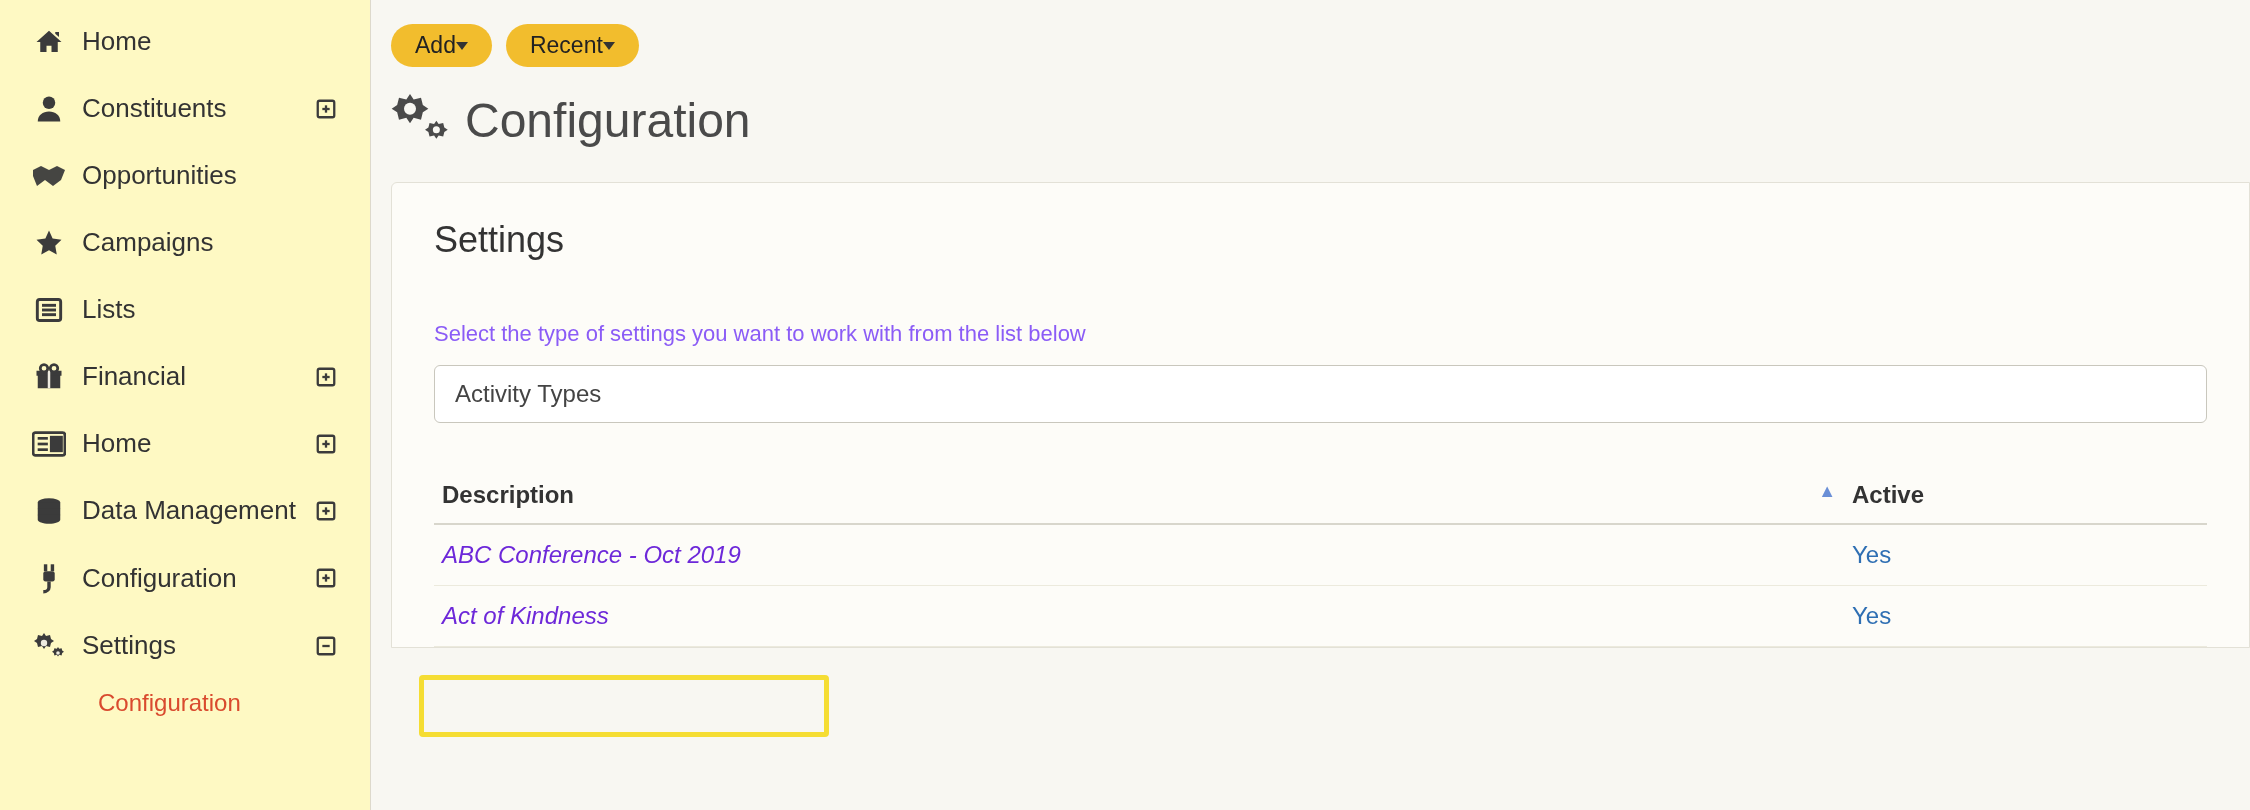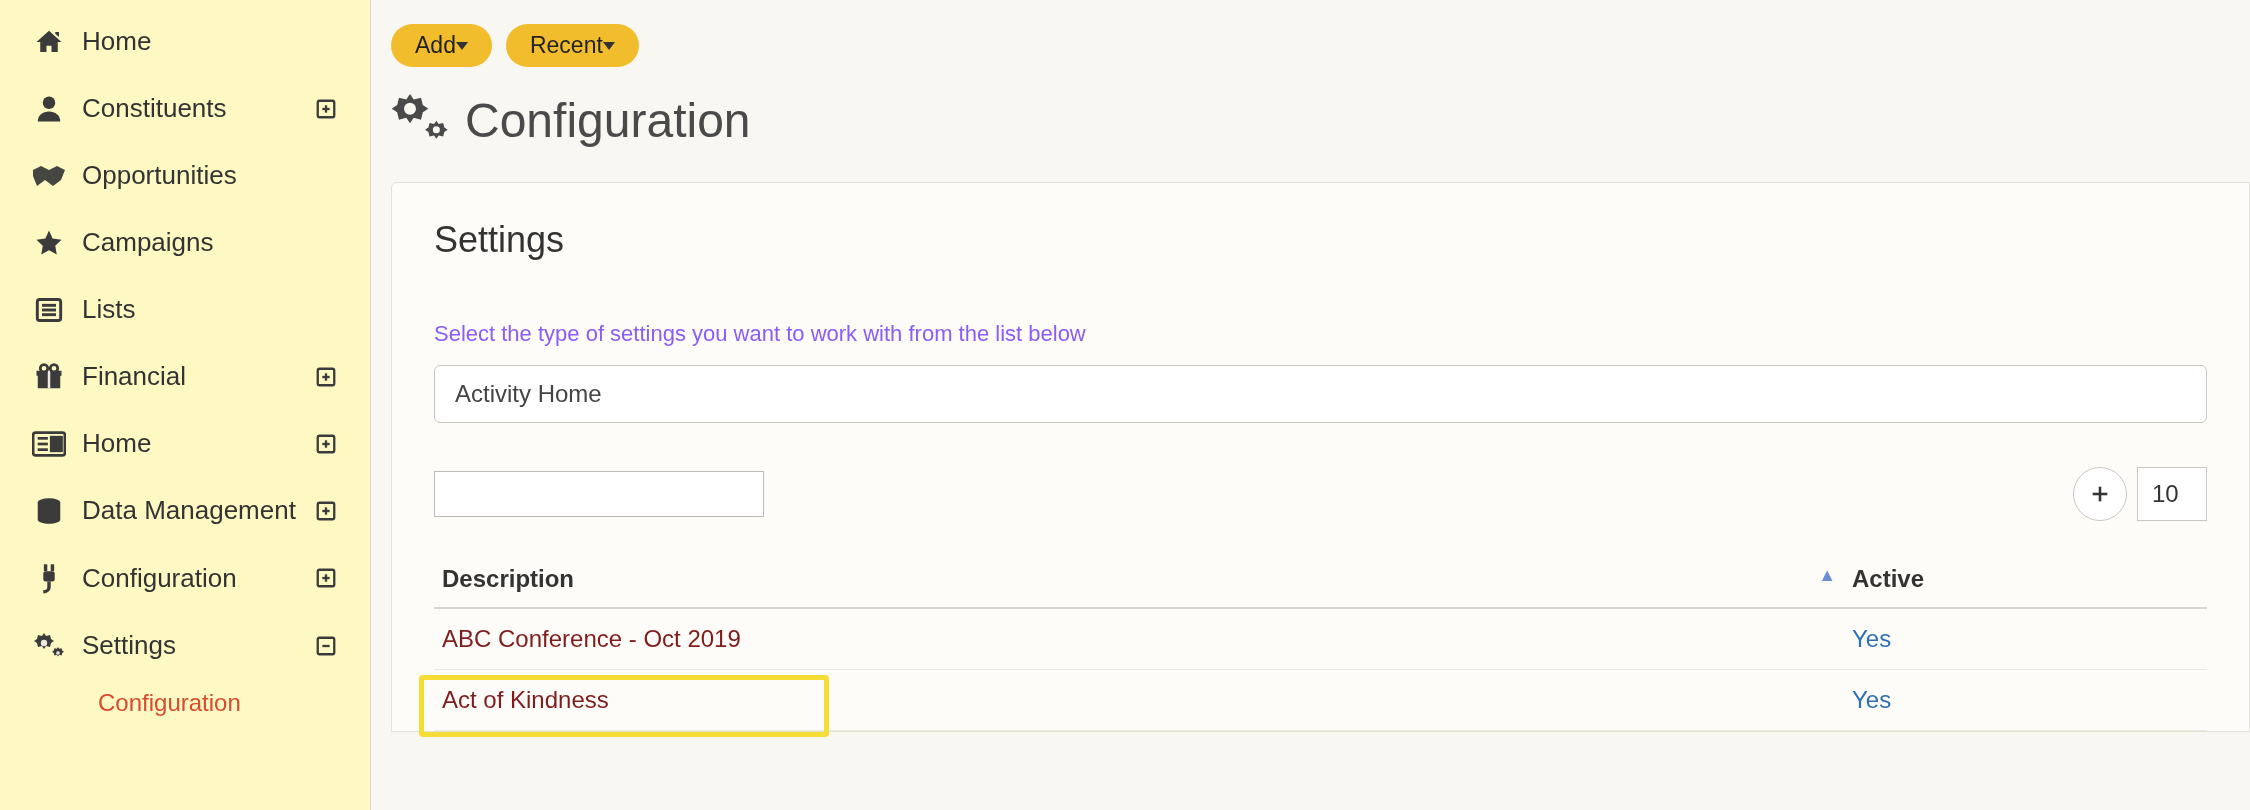--- a/index.html
+++ b/index.html
@@ -173,22 +173,23 @@
     padding: 14px 8px;
     border-bottom: 2px solid #d8d6cc;
   }
   table.settings-table th.desc-col { width: 1410px; }
   table.settings-table td {
     padding: 16px 8px;
     font-size: 24px;
     border-bottom: 1px solid #eceadd;
   }
   table.settings-table td a {
-    color: #7f1d1d;
+    color: #6d28d9;
     text-decoration: none;
+    font-style: italic;
   }
   .sort-arrow {
     color: #6a8fd6;
     font-size: 18px;
     margin-left: 6px;
   }
   .active-col { color: #2f6fb3; }
 </style>
 </head>
 <body>
@@ -384,37 +385,23 @@
     </span>
     <h1>Configuration</h1>
   </div>
 
   <div class="panel">
     <h2>Settings</h2>
 
     <div class="instruction">Select the type of settings you want to work with from the list below</div>
 
     <div class="select-box">
-      <span>Activity Home</span>
+      <span>Activity Types</span>
     </div>
 
-    <div class="toolbar-row">
-      <input class="search-input" type="text" style="">
-      <div class="toolbar-right">
-        <div class="add-circle">
-          <svg width="22" height="22" viewBox="0 0 24 24" fill="none" stroke="#333" stroke-width="2.8">
-              <line x1="12" y1="4" x2="12" y2="20"></line>
-              <line x1="4" y1="12" x2="20" y2="12"></line>
-            </svg>
-        </div>
-        <div class="page-size-box">
-          <span>10</span>
-        </div>
-      </div>
-    </div>
 
     <table class="settings-table">
       <thead>
         <tr>
           <th class="desc-col">
             <span>Description</span>
             <span class="sort-arrow" style="float:right">▲</span>
           </th>
           <th>
             <span>Active</span>

